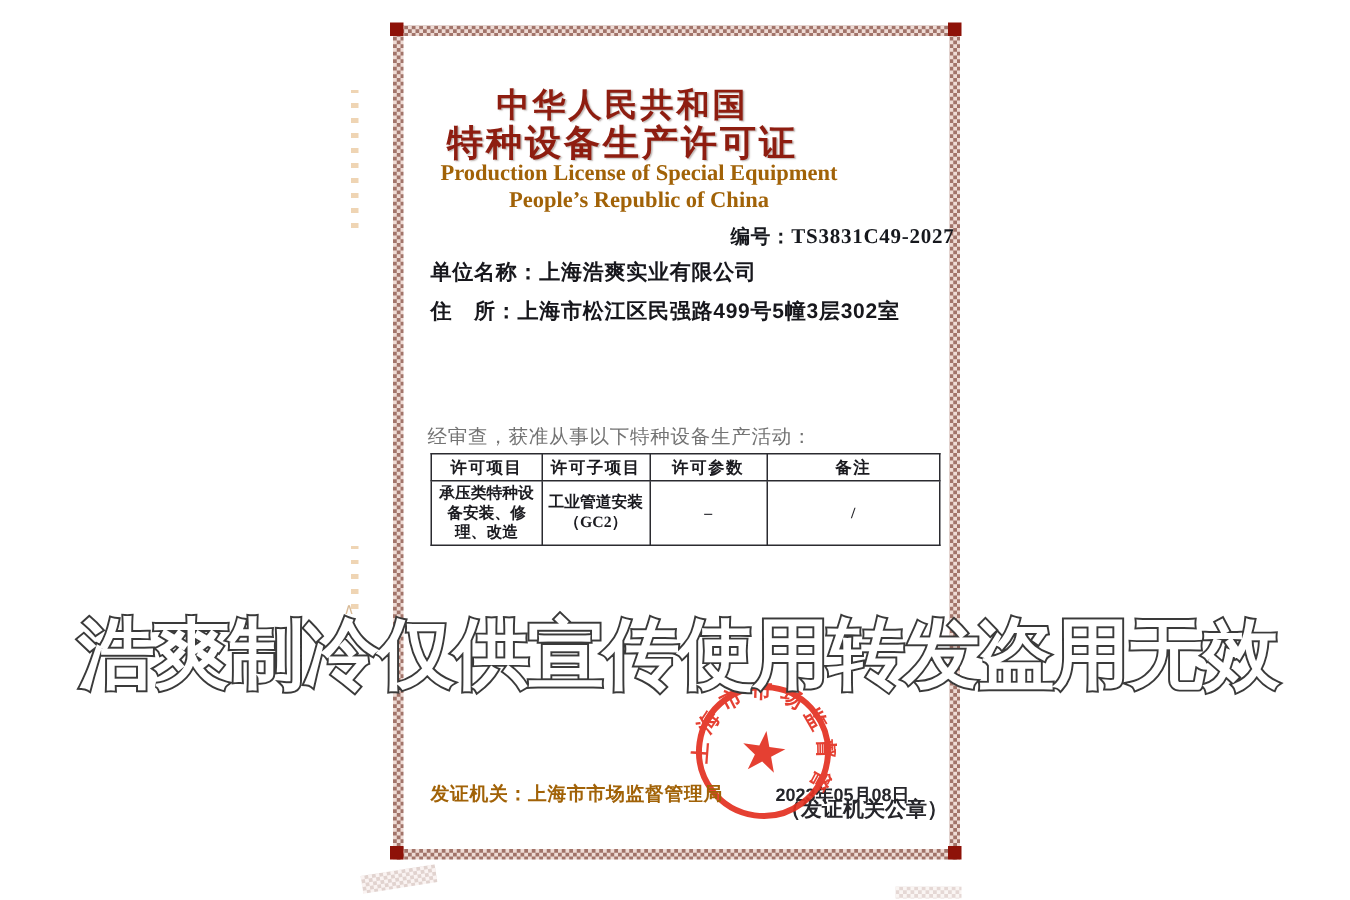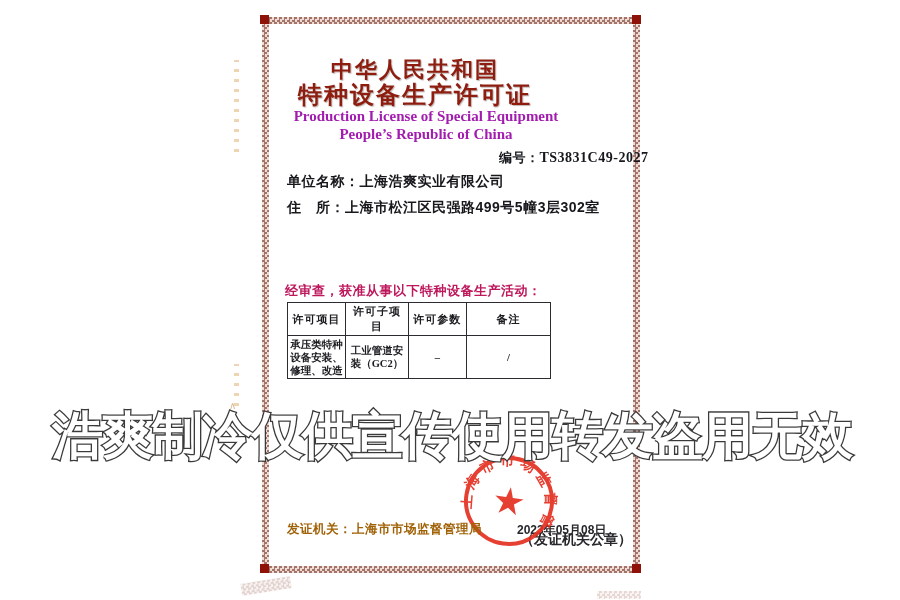--- a/index.html
+++ b/index.html
@@ -35,39 +35,39 @@
   .cn-title{
     position:absolute;left:262px;width:306px;text-align:center;
     color:#8e1d10;font-weight:bold;
     text-shadow:1px 1px 1px rgba(110,90,85,.45);
     letter-spacing:2px;white-space:nowrap;
   }
   .cn-title.l1{top:55px;font-size:22px;}
   .cn-title.l2{top:79px;font-size:24px;}
   .en-title{
     position:absolute;left:262px;width:328px;text-align:center;
-    font-family:"Liberation Serif",serif;font-weight:bold;color:#a21caf;
+    font-family:"Liberation Serif",serif;font-weight:bold;color:#a16207;
     white-space:nowrap;
   }
   .en-title.l1{top:108px;font-size:15px;}
   .en-title.l2{top:126px;font-size:15px;}
   .license-no{
     position:absolute;left:487px;top:149px;font-size:13px;font-weight:bold;
-    color:#16181d;white-space:nowrap;letter-spacing:.5px;margin-left:12px;
+    color:#16181d;white-space:nowrap;letter-spacing:.5px;
   }
   .license-no .num{font-family:"Liberation Serif",serif;font-size:14px;}
   .field{
     position:absolute;left:287px;font-size:14px;font-weight:bold;color:#17171c;
     white-space:nowrap;letter-spacing:.5px;text-align:right;
   }
-  .approval{position:absolute;left:285px;top:282px;font-size:13px;font-weight:bold;
-    color:#be185d;letter-spacing:.5px;}
+  .approval{position:absolute;left:285px;top:282px;font-size:13px;font-weight:normal;
+    color:#737373;letter-spacing:.5px;}
   
   .lic-table{
-    position:absolute;left:287px;top:302px;width:264px;border-collapse:collapse;
+    position:absolute;left:287px;top:302px;width:340px;border-collapse:collapse;
     font-family:"Liberation Serif",serif;color:#1b1b20;
   }
   .lic-table th,.lic-table td{
     border:1.5px solid #2b2b30;text-align:center;vertical-align:middle;
     font-weight:bold;padding:1px 2px;
   }
   .lic-table th{font-size:11px;height:15px;letter-spacing:1px;}
   .lic-table td{font-size:10.5px;height:40px;line-height:13px;}
   .lic-table col.c1{width:71px;} .lic-table col.c2{width:69px;}
   .lic-table col.c3{width:75px;} .lic-table col.c4{width:111px;}

